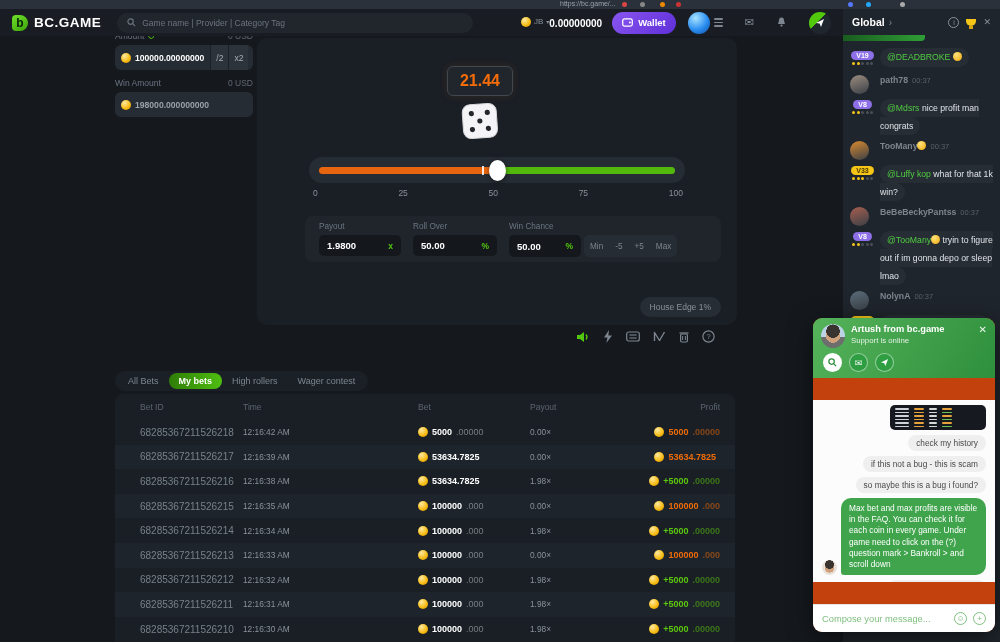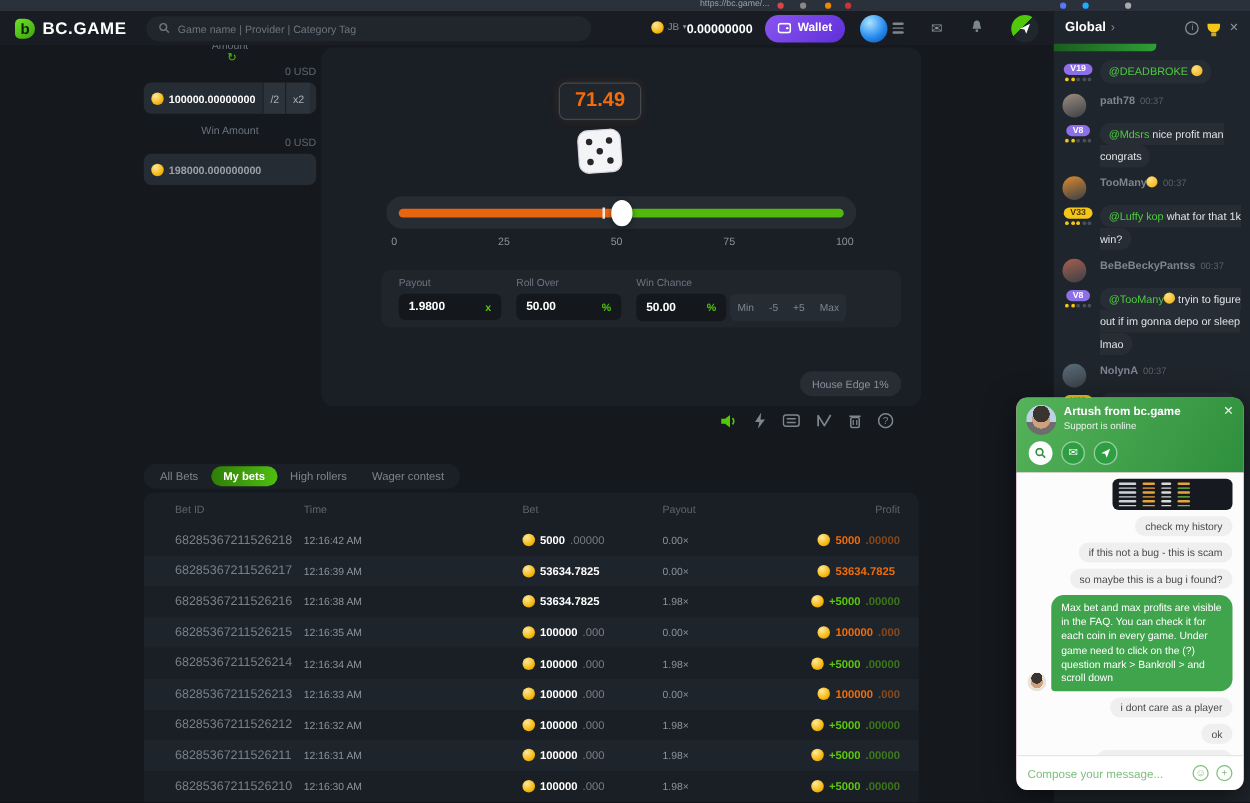--- a/index.html
+++ b/index.html
@@ -26,21 +26,21 @@
   .caret{font-size:6px;color:#8a919b;}
   .wallet{margin-left:10px;height:22px;padding:0 10px;border-radius:11px;background:linear-gradient(135deg,#8a55f0,#5f2fd8);
           display:flex;align-items:center;gap:5px;color:#fff;font-size:9.5px;font-weight:bold;text-align:right;}
   .sphere{margin-left:12px;width:22px;height:22px;border-radius:50%;background:radial-gradient(circle at 35% 28%,#a8e4ff,#2a8df0 55%,#0b4c9e);}
   .menu-ic{margin-left:4px;display:flex;flex-direction:column;gap:2px;}
   .menu-ic i{display:block;width:9px;height:1.5px;background:#7d858f;border-radius:1px;}
   .nav-gly{margin-left:22px;color:#8a919b;}
   .chat-toggle{margin-left:22px;width:22px;height:22px;border-radius:50%;background:linear-gradient(135deg,#52c80c 42%,#20262d 43%);display:flex;align-items:center;justify-content:center;}
   
   .betp{position:absolute;left:115px;top:31px;width:138px;z-index:1;}
-  .lblrow{display:flex;align-items:center;font-size:8.5px;color:#6b7380;margin-bottom:4px;flex-direction:column;}
+  .lblrow{display:flex;align-items:center;font-size:8.5px;color:#6b7380;margin-bottom:4px;}
   .lblrow .r{margin-left:auto;color:#5f6770;}
   .refresh{color:#52c80c;font-size:9px;margin-left:3px;}
   .inputbox{height:25px;background:#262c33;border-radius:6px;display:flex;align-items:center;overflow:hidden;margin-bottom:8px;}
   .inputbox .val{display:flex;align-items:center;gap:4px;padding:0 6px;flex:1;font-size:8.6px;font-weight:bold;color:#fff;white-space:nowrap;}
   .inputbox .val.dim{color:#9aa1a9;}
   .ctrl{display:flex;height:100%;background:#2c333b;}
   .ctrl span{display:flex;align-items:center;justify-content:center;padding:0 5px;font-size:8.5px;color:#aab0b7;border-left:1px solid #1b2026;}
   .stepper{display:flex;flex-direction:column;justify-content:center;border-left:1px solid #1b2026;padding:0 4px;color:#aab0b7;font-size:5px;line-height:1.1;}
   .rollbtn{margin-top:12px;height:28px;border-radius:8px;background:linear-gradient(100deg,#6ede24 48%,#47b009 52%);
            color:#fff;font-weight:bold;font-size:10.5px;display:flex;align-items:center;justify-content:center;box-shadow:0 3px 8px rgba(80,200,12,.25);}
@@ -115,21 +115,21 @@
   .emoji{display:inline-block;width:9px;height:9px;border-radius:50%;background:radial-gradient(circle at 35% 30%,#ffe27a,#f0a80a);vertical-align:-1px;}
   .chatimg{width:88px;height:70px;border-radius:8px;justify-self:start;position:relative;overflow:hidden;
     background:
       radial-gradient(circle at 38% 30%,rgba(20,10,5,.5) 0 5%,transparent 6%),
       radial-gradient(circle at 60% 31%,rgba(20,10,5,.5) 0 5%,transparent 6%),
       radial-gradient(ellipse at 49% 58%,#5a3028 0 11%,transparent 12%),
       radial-gradient(ellipse at 50% 44%,#eec5a4 0 36%,#d8ab85 46%,transparent 47%),
       linear-gradient(205deg,#b3a08c 0 55%,#7d94a8 85%,#6f8aa0);}
   
   .support{position:absolute;left:813px;top:318px;width:182px;height:314px;border-radius:9px;overflow:hidden;z-index:20;
-           background:#f9a8d4;box-shadow:0 6px 24px rgba(0,0,0,.55);display:flex;flex-direction:column;}
+           background:#c2410c;box-shadow:0 6px 24px rgba(0,0,0,.55);display:flex;flex-direction:column;gap:22px;}
   .sup-head{background:linear-gradient(120deg,#55b35a,#2e8f3c);padding:6px 8px 5px;color:#fff;flex:0 0 auto;}
   .sup-row1{display:flex;align-items:flex-start;gap:6px;}
   .sup-av{width:24px;height:24px;border-radius:50%;flex:0 0 auto;
     background:radial-gradient(circle at 50% 30%,#3a3430 0 32%,transparent 33%),
                radial-gradient(circle at 50% 48%,#cfa07c 0 42%,transparent 43%),
                linear-gradient(#bcd3e6 55%,#6d6d6d 56%);}
   .sup-name{font-size:9.3px;font-weight:bold;}
   .sup-status{font-size:7.8px;opacity:.85;margin-top:2px;}
   .sup-x{margin-left:auto;font-size:10px;opacity:.9;}
   .sup-btns{display:flex;gap:7px;margin:5px 0 1px 2px;}
@@ -236,21 +236,21 @@
     </div>
     <div class="inputbox">
       <span class="val dim">
           <span class="coin"></span>
           <span>198000.000000000</span>
         </span>
     </div>
   </div>
 
   <div class="game">
-    <div class="result">71.49</div>
+    <div class="result">21.44</div>
     <div class="dice">
       <svg width="38" height="38" viewBox="0 0 38 38">
           <rect x="2" y="2" width="34" height="34" rx="8" fill="#f4f4f6"></rect>
           <rect x="2" y="2" width="34" height="34" rx="8" fill="none" stroke="#d8d8dc" stroke-width="1"></rect>
         <circle cx="11" cy="11" r="2.6" fill="#23262b"></circle>
           <circle cx="27" cy="11" r="2.6" fill="#23262b"></circle>
           <circle cx="19" cy="19" r="2.6" fill="#23262b"></circle>
           <circle cx="11" cy="27" r="2.6" fill="#23262b"></circle>
           <circle cx="27" cy="27" r="2.6" fill="#23262b"></circle>
         </svg>

